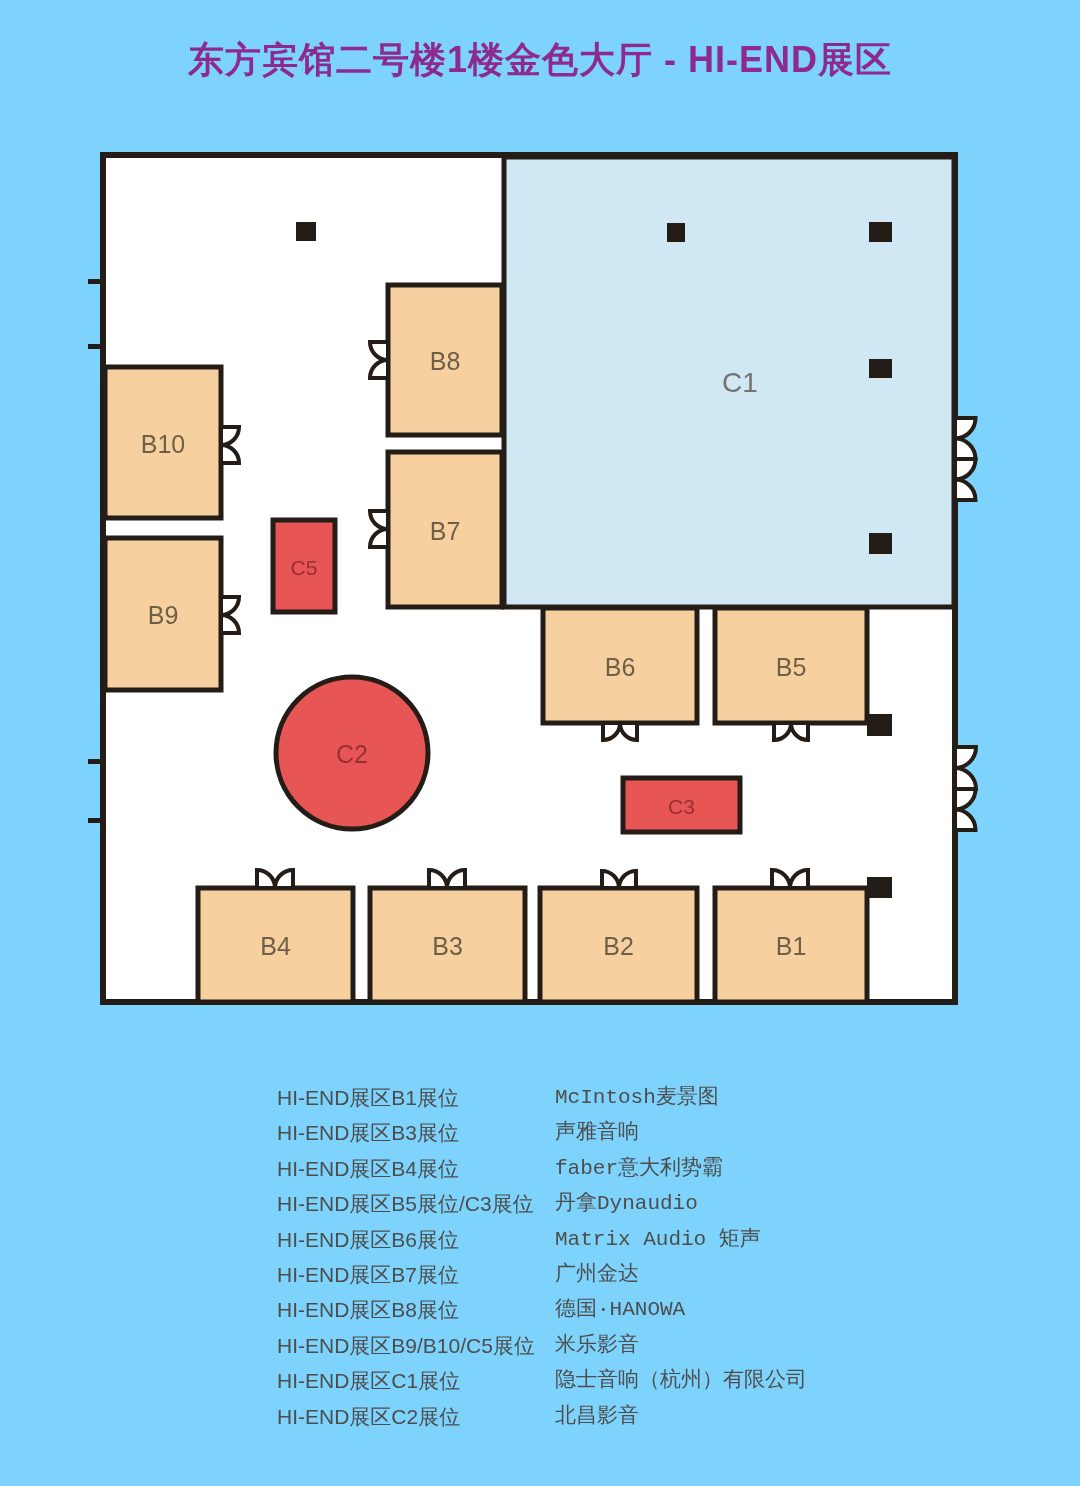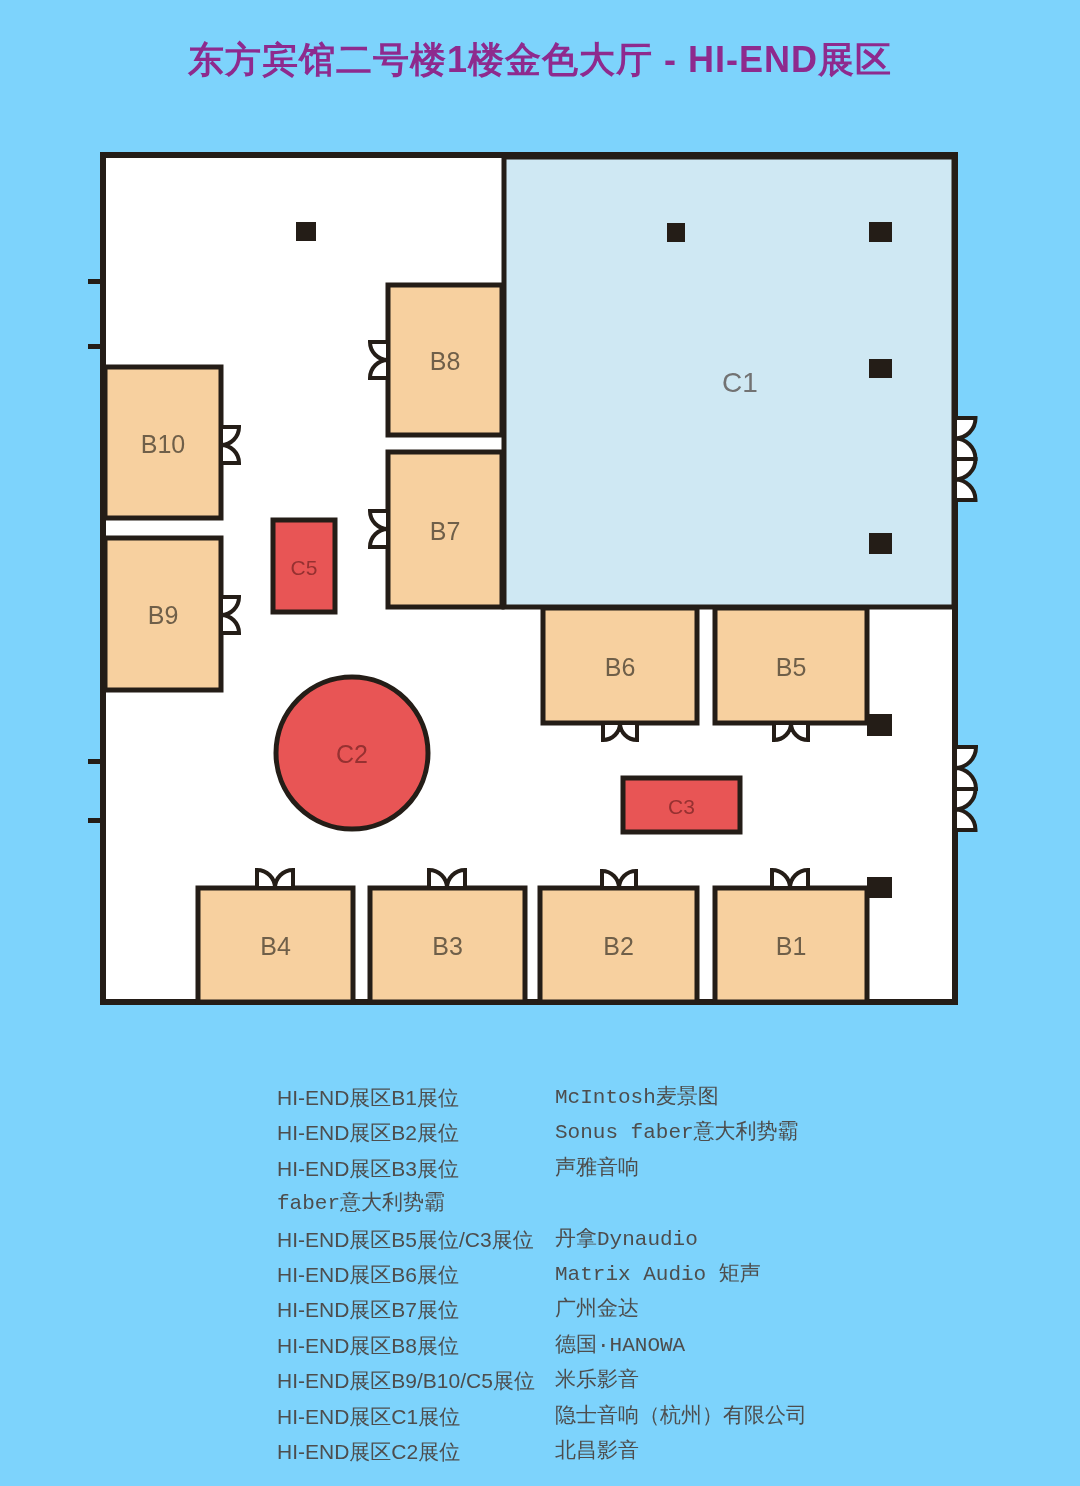--- a/index.html
+++ b/index.html
@@ -95,28 +95,25 @@
       <text x="304" y="567" class="lbl-hot" dominant-baseline="central">C5</text>
       <text x="681.5" y="806" class="lbl-hot" dominant-baseline="central">C3</text>
       <text x="352" y="754" class="lbl-hot-big" dominant-baseline="central">C2</text>
     </svg>
   <div class="legend">
       <div class="legend-row">
         <span class="legend-booth">HI-END展区B1展位</span>
         <span class="legend-exhibitor">McIntosh麦景图</span>
       </div>
       <div class="legend-row">
-        <span class="legend-booth">HI-END展区B2展位</span>
-        <span class="legend-exhibitor">Sonus faber意大利势霸</span>
-      </div>
-      <div class="legend-row">
         <span class="legend-booth">HI-END展区B3展位</span>
         <span class="legend-exhibitor">声雅音响</span>
       </div>
       <div class="legend-row">
+        <span class="legend-booth">HI-END展区B4展位</span>
         <span class="legend-exhibitor">faber意大利势霸</span>
       </div>
       <div class="legend-row">
         <span class="legend-booth">HI-END展区B5展位/C3展位</span>
         <span class="legend-exhibitor">丹拿Dynaudio</span>
       </div>
       <div class="legend-row">
         <span class="legend-booth">HI-END展区B6展位</span>
         <span class="legend-exhibitor">Matrix Audio 矩声</span>
       </div>

